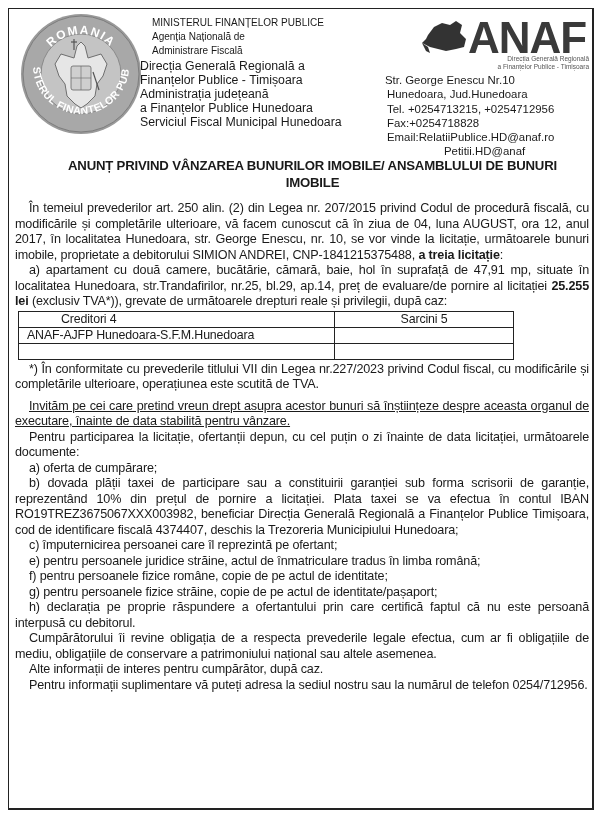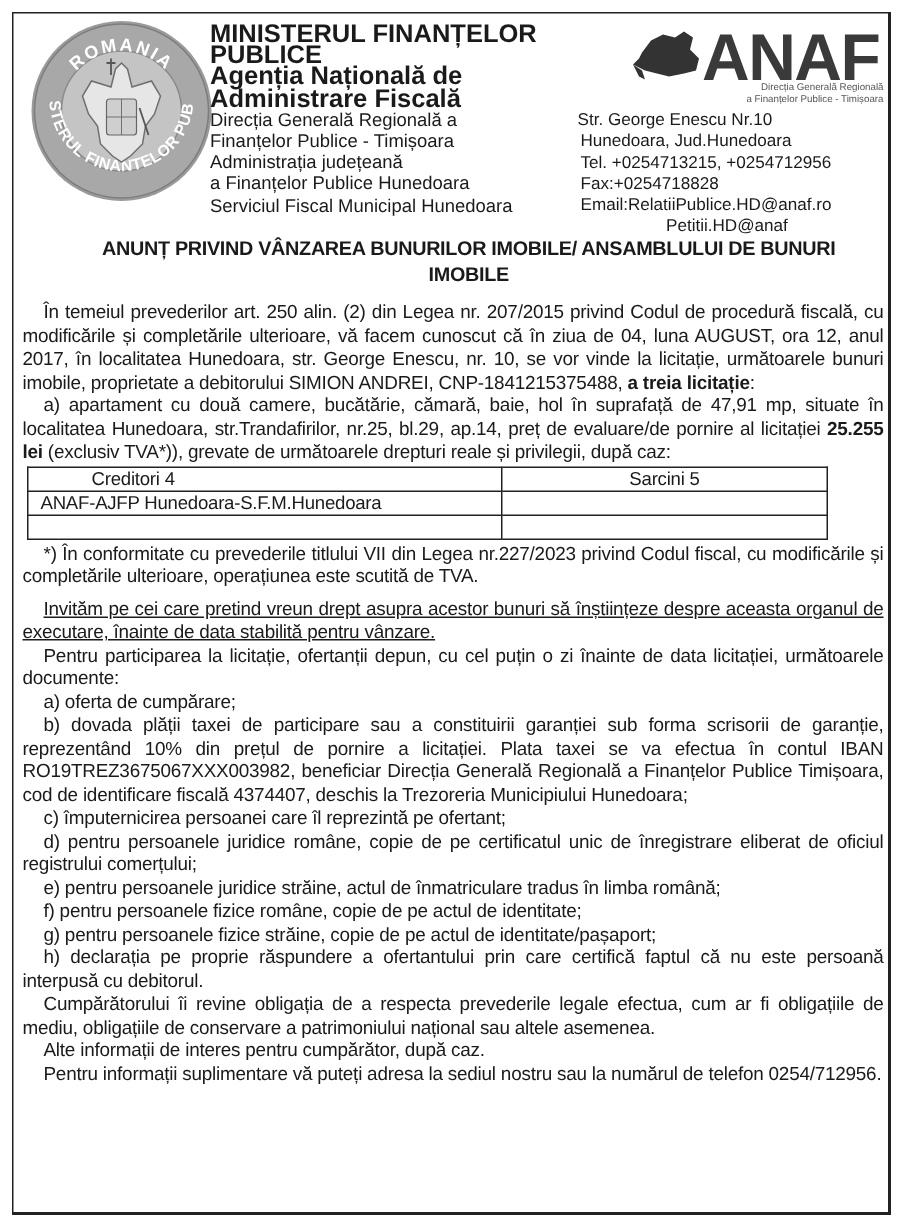--- a/index.html
+++ b/index.html
@@ -11,21 +11,21 @@
       background: #fff;
     }
     .header { position: absolute; left: 0; top: 0; width: 100%; height: 140px; }
     .seal {
       position: absolute; left: 10px; top: 3px; width: 124px; height: 124px;
     }
     .ministry {
       position: absolute; left: 131px; top: 7px; width: 240px;
       font-size: 12.3px; line-height: 14.2px;
     }
-    .ministry .b { font-weight: bold; font-size: 17px; }
+    .ministry .b { font-weight: normal; font-size: 10px; margin-left: 12px; }
     .anaf-logo { position: absolute; left: 407px; top: 4px; width: 180px; height: 64px; }
     .anaf-sub {
       position: absolute; left: 450px; top: 46px; width: 130px;
       font-size: 6.5px; line-height: 8px; color: #555; text-align: right;
     }
     .address {
       position: absolute; left: 376px; top: 64px; width: 210px;
       font-size: 11.4px; line-height: 14.3px;
     }
     .address div { white-space: nowrap; }
@@ -38,21 +38,21 @@
       font-family: "Liberation Sans", sans-serif; letter-spacing: -0.2px;
     }
     .body {
       position: absolute; left: 6px; top: 192px; width: 574px;
       font-size: 12.6px; line-height: 15.5px; letter-spacing: -0.15px;
     }
     .body p { text-align: justify; text-indent: 14px; }
     .body .gap { margin-top: 6px; text-decoration: underline; }
     .body b { font-weight: bold; }
     table.creditors {
-      width: 534px; border-collapse: collapse; margin: 1px 0 2px 3px;
+      width: 496px; border-collapse: collapse; margin: 1px 0 2px 3px;
       font-size: 12.4px; line-height: 14px;
     }
     table.creditors td {
       border: 1.6px solid #222; height: 16px; padding: 0 8px;
       white-space: nowrap;
     }
     table.creditors td.c1 { width: 316px; }
     table.creditors .hdr1 { padding-left: 42px; }
     table.creditors .hdr2 { text-align: center; }
   </style>
@@ -145,21 +145,20 @@
       </tr>
     </tbody>
       </table>
 
     <p>*) În conformitate cu prevederile titlului VII din Legea nr.227/2023 privind Codul fiscal, cu modificările și completările ulterioare, operațiunea este scutită de TVA.</p>
     <p class="gap">Invităm pe cei care pretind vreun drept asupra acestor bunuri să înștiințeze despre aceasta organul de executare, înainte de data stabilită pentru vânzare.</p>
     <p>Pentru participarea la licitație, ofertanții depun, cu cel puțin o zi înainte de data licitației, următoarele documente:</p>
     <p>a) oferta de cumpărare;</p>
     <p>b) dovada plății taxei de participare sau a constituirii garanției sub forma scrisorii de garanție, reprezentând 10% din prețul de pornire a licitației. Plata taxei se va efectua în contul IBAN RO19TREZ3675067XXX003982, beneficiar Direcția Generală Regională a Finanțelor Publice Timișoara, cod de identificare fiscală 4374407, deschis la Trezoreria Municipiului Hunedoara;</p>
     <p>c) împuternicirea persoanei care îl reprezintă pe ofertant;</p>
-    <p>d) pentru persoanele juridice române, copie de pe certificatul unic de înregistrare eliberat de oficiul registrului comerțului;</p>
     <p>e) pentru persoanele juridice străine, actul de înmatriculare tradus în limba română;</p>
     <p>f) pentru persoanele fizice române, copie de pe actul de identitate;</p>
     <p>g) pentru persoanele fizice străine, copie de pe actul de identitate/pașaport;</p>
     <p>h) declarația pe proprie răspundere a ofertantului prin care certifică faptul că nu este persoană interpusă cu debitorul.</p>
     <p>Cumpărătorului îi revine obligația de a respecta prevederile legale efectua, cum ar fi obligațiile de mediu, obligațiile de conservare a patrimoniului național sau altele asemenea.</p>
     <p>Alte informații de interes pentru cumpărător, după caz.</p>
     <p>Pentru informații suplimentare vă puteți adresa la sediul nostru sau la numărul de telefon 0254/712956.</p>
   </div>
 </div>
 

